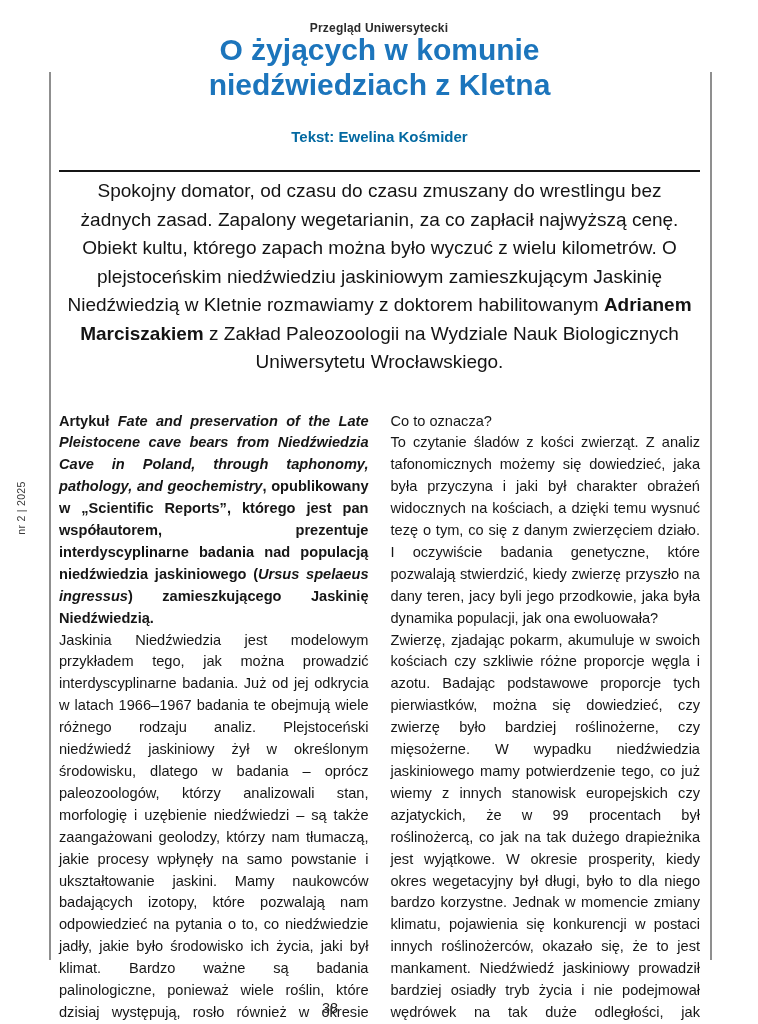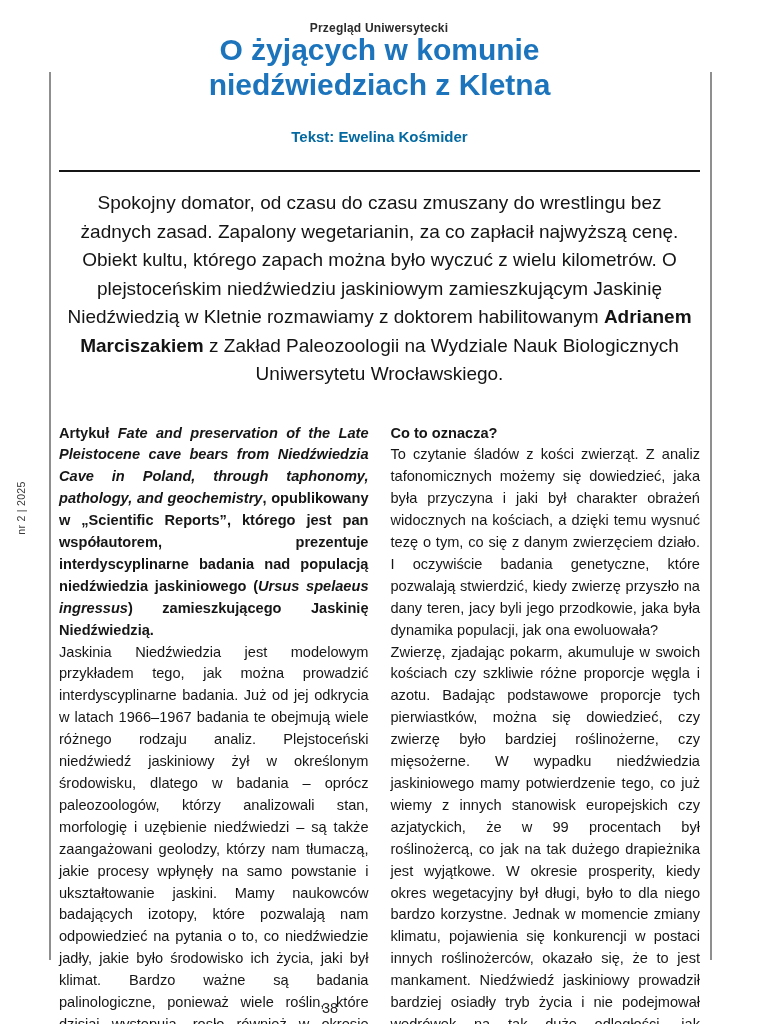--- a/index.html
+++ b/index.html
@@ -57,21 +57,21 @@
   }
 
   .rule {
     margin-top: 23px;
     border: none;
     border-top: 2px solid #151515;
     width: 100%;
   }
 
   .lede {
-    margin-top: 17px;
+    margin-top: 5px;
     text-align: center;
     font-size: 19px; line-height: 28.5px;
     color: #141414;
     padding: 0 2px;
   }
   .lede b { font-weight: 700; }
 
   .columns {
     margin-top: 34px;
     display: flex;
@@ -80,21 +80,21 @@
   .col {
     flex: 1 1 0;
     font-size: 14.6px; line-height: 21.9px;
     text-align: justify;
     color: #161616;
     hyphens: auto;
     -webkit-hyphens: auto;
   }
   .q-intro { font-weight: 700; }
   .q-intro i { font-style: italic; }
-  .q-head { font-weight: 700; }
+  .q-head { font-weight: 400; }
   .q-head.spaced { margin-top: 21.9px; }
   .answer { margin: 0; }
 
   .page-number {
     position: absolute; top: 1000px; left: 0; width: 660px;
     text-align: center;
     font-size: 14.5px; color: #222222;
   }
 </style>
 </head>

